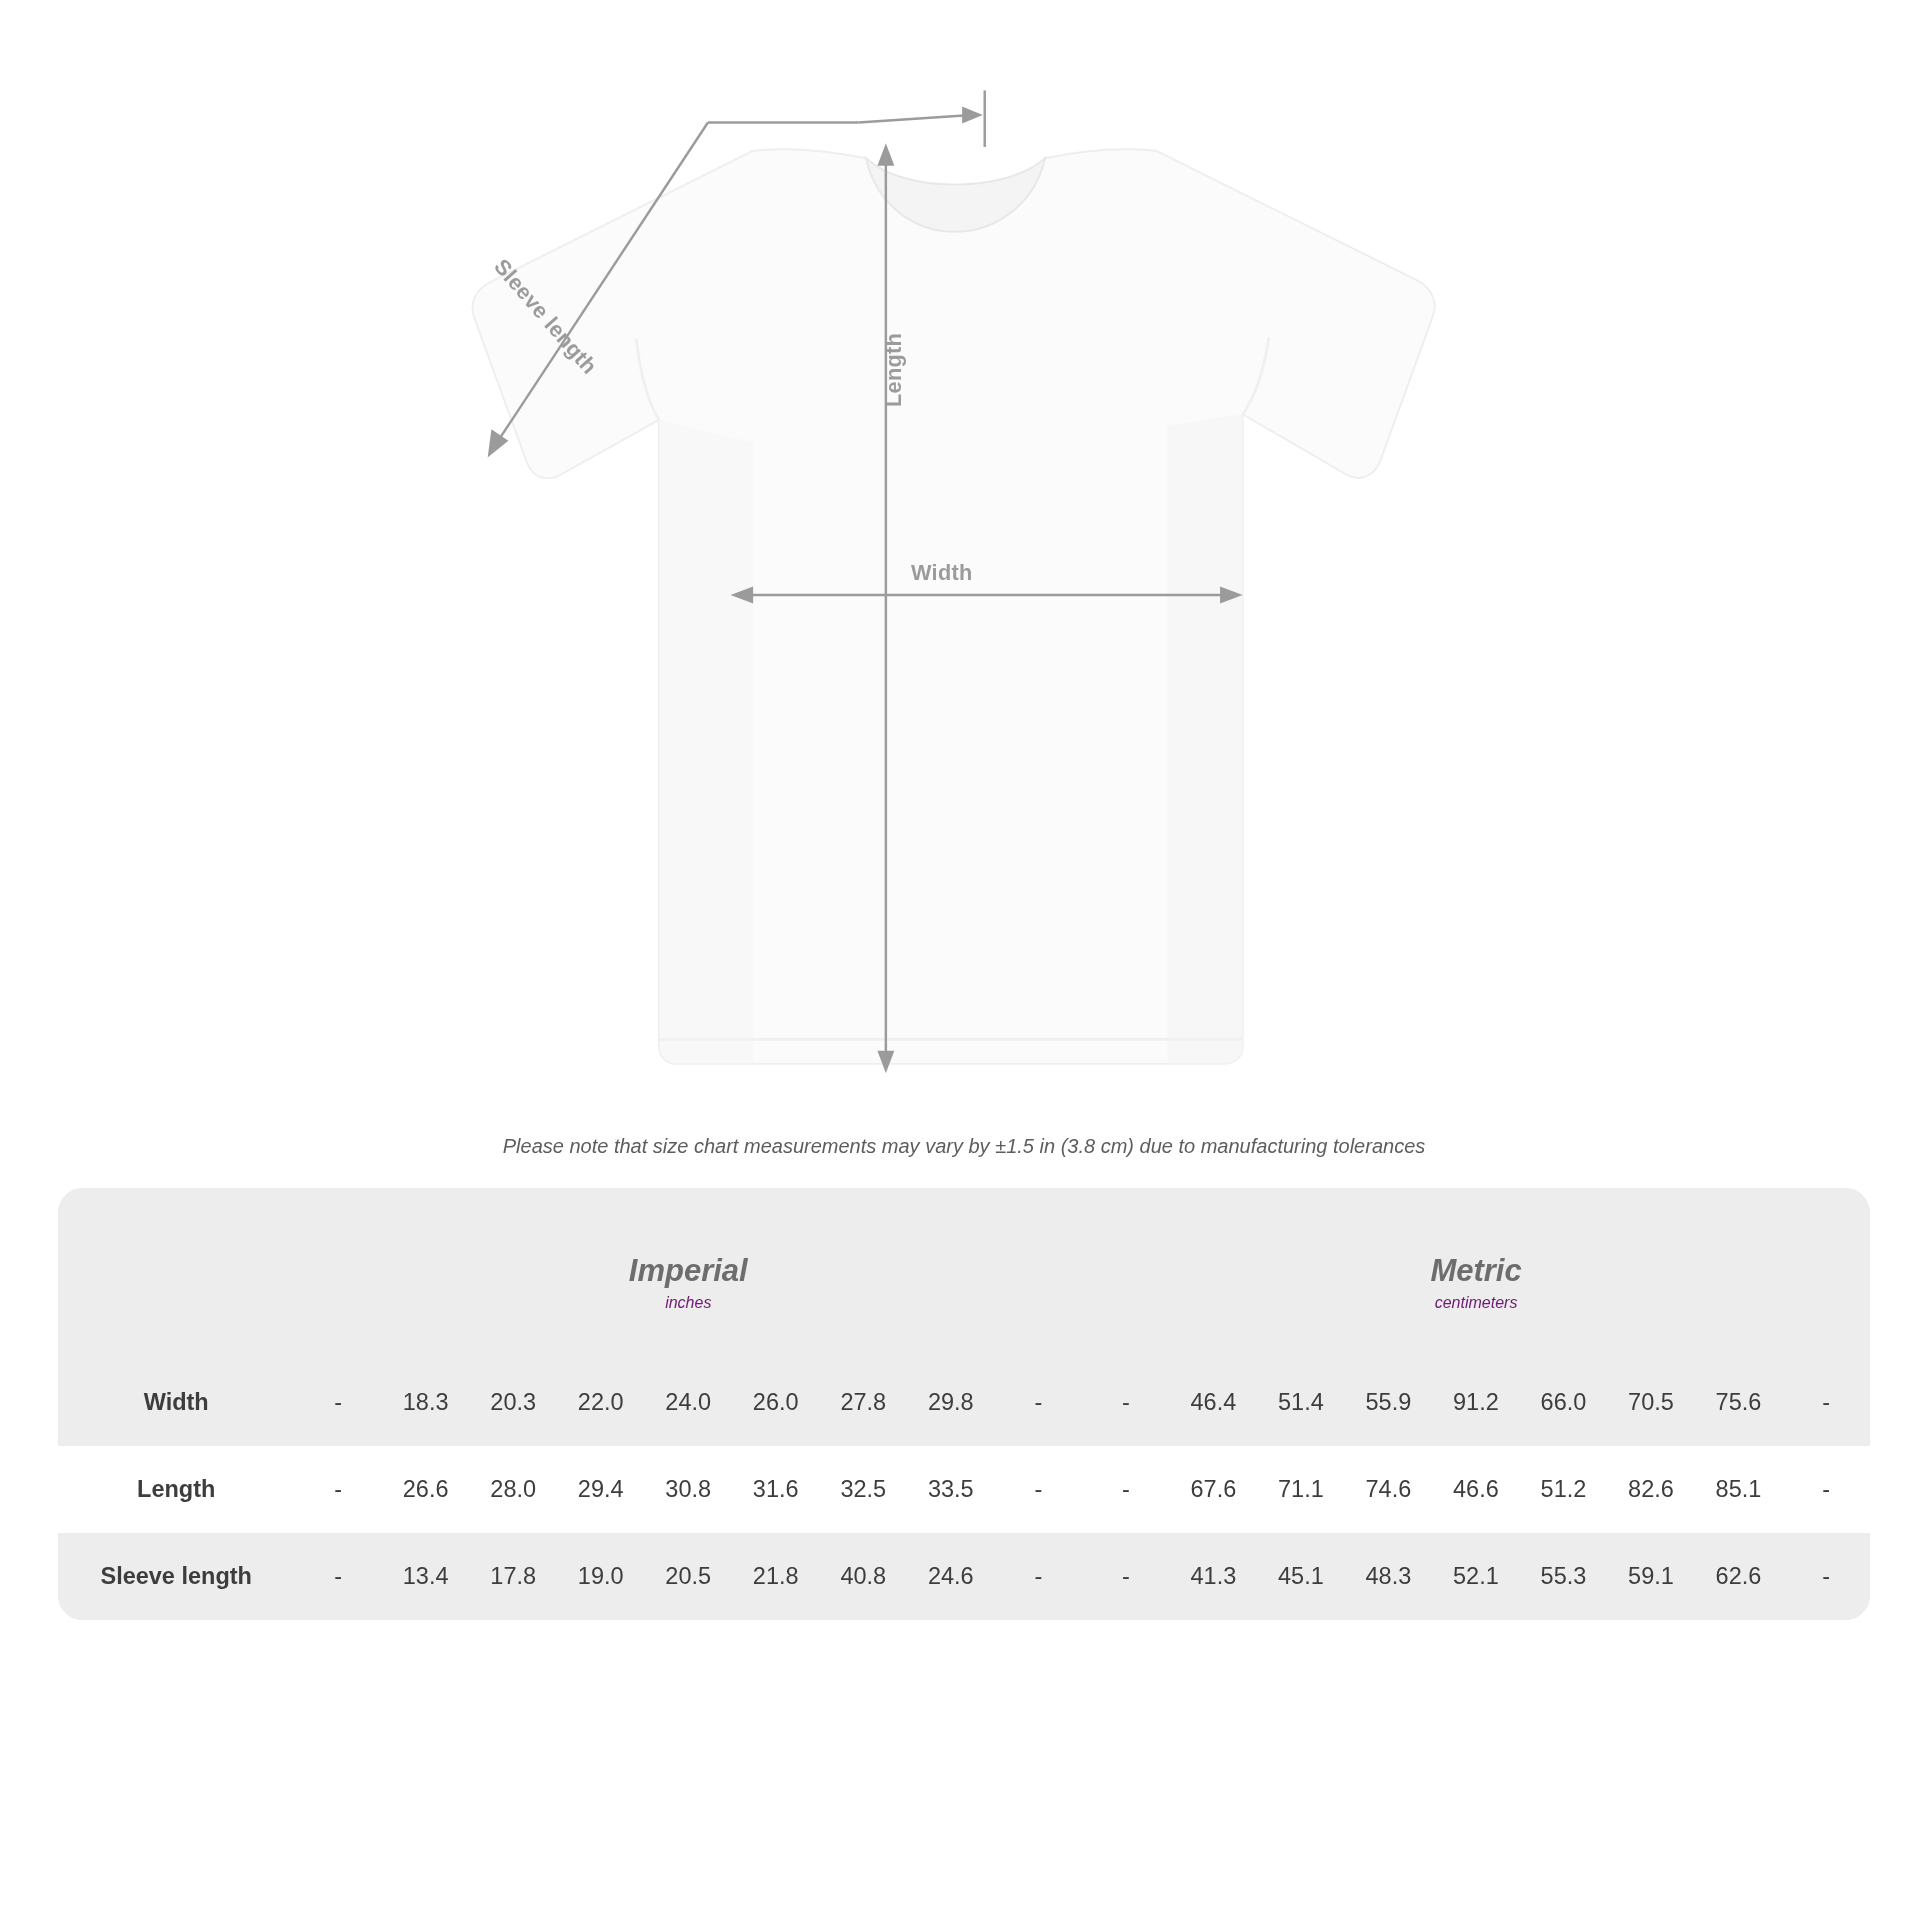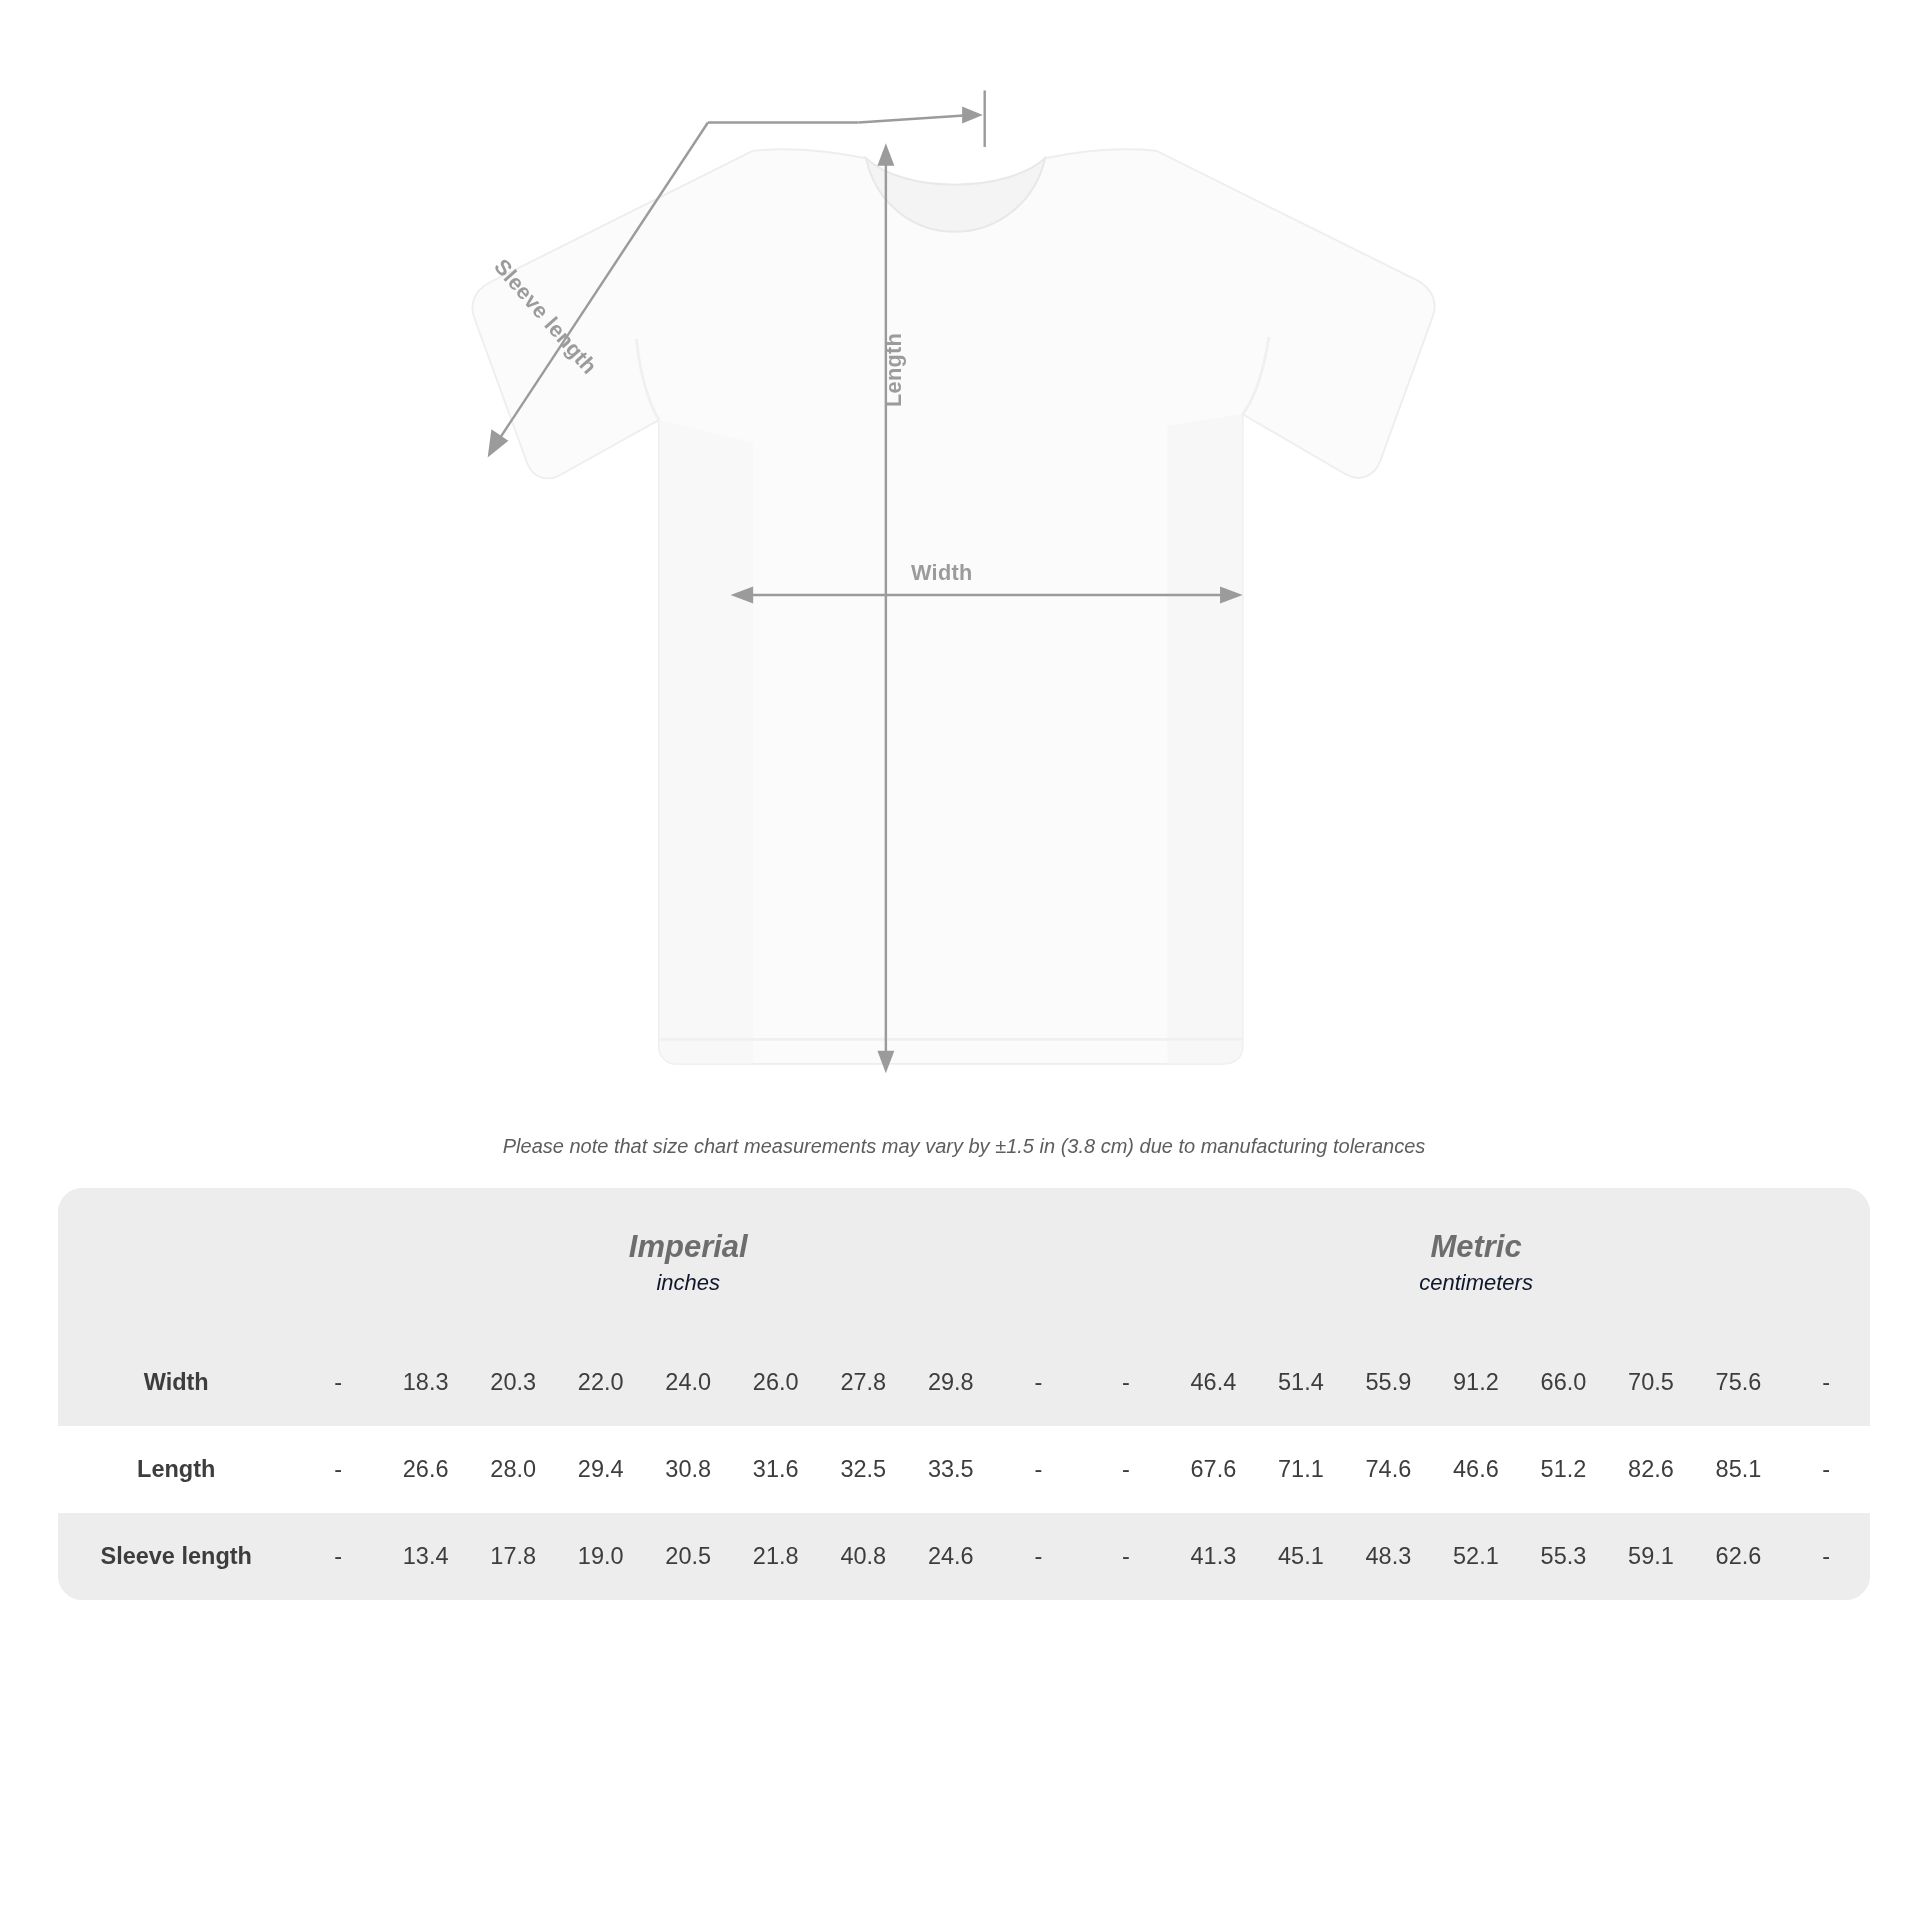--- a/index.html
+++ b/index.html
@@ -69,20 +69,21 @@
   .table-wrap {
     margin: 30px 58px 0 58px;
     border-radius: 24.5px;
     overflow: hidden;
     background: #ededed;
   }
   table.size-table {
     width: 100%;
     border-collapse: collapse;
     table-layout: fixed;
+    margin-top: 20px;
   }
   table.size-table td, table.size-table th {
     text-align: center;
     vertical-align: middle;
     font-size: 23.5px;
     color: #3d3d3d;
     border: none;
   }
   
   .unit-row td {
@@ -91,23 +92,23 @@
     height: 151px;
   }
   .unit-name {
     font-size: 31px;
     font-weight: bold;
     font-style: italic;
     color: #6d6d6d;
     line-height: 1.25;
   }
   .unit-sub {
-    font-size: 22px;
+    font-size: 16px;
     font-style: italic;
-    color: #0f172a;
+    color: #701a75;
     line-height: 1.5;
   }
   
   .head-row td {
     background: #ffffff;
     height: 90px;
     font-weight: bold;
     font-size: 23.5px;
     color: #4a4a4a;
   }

